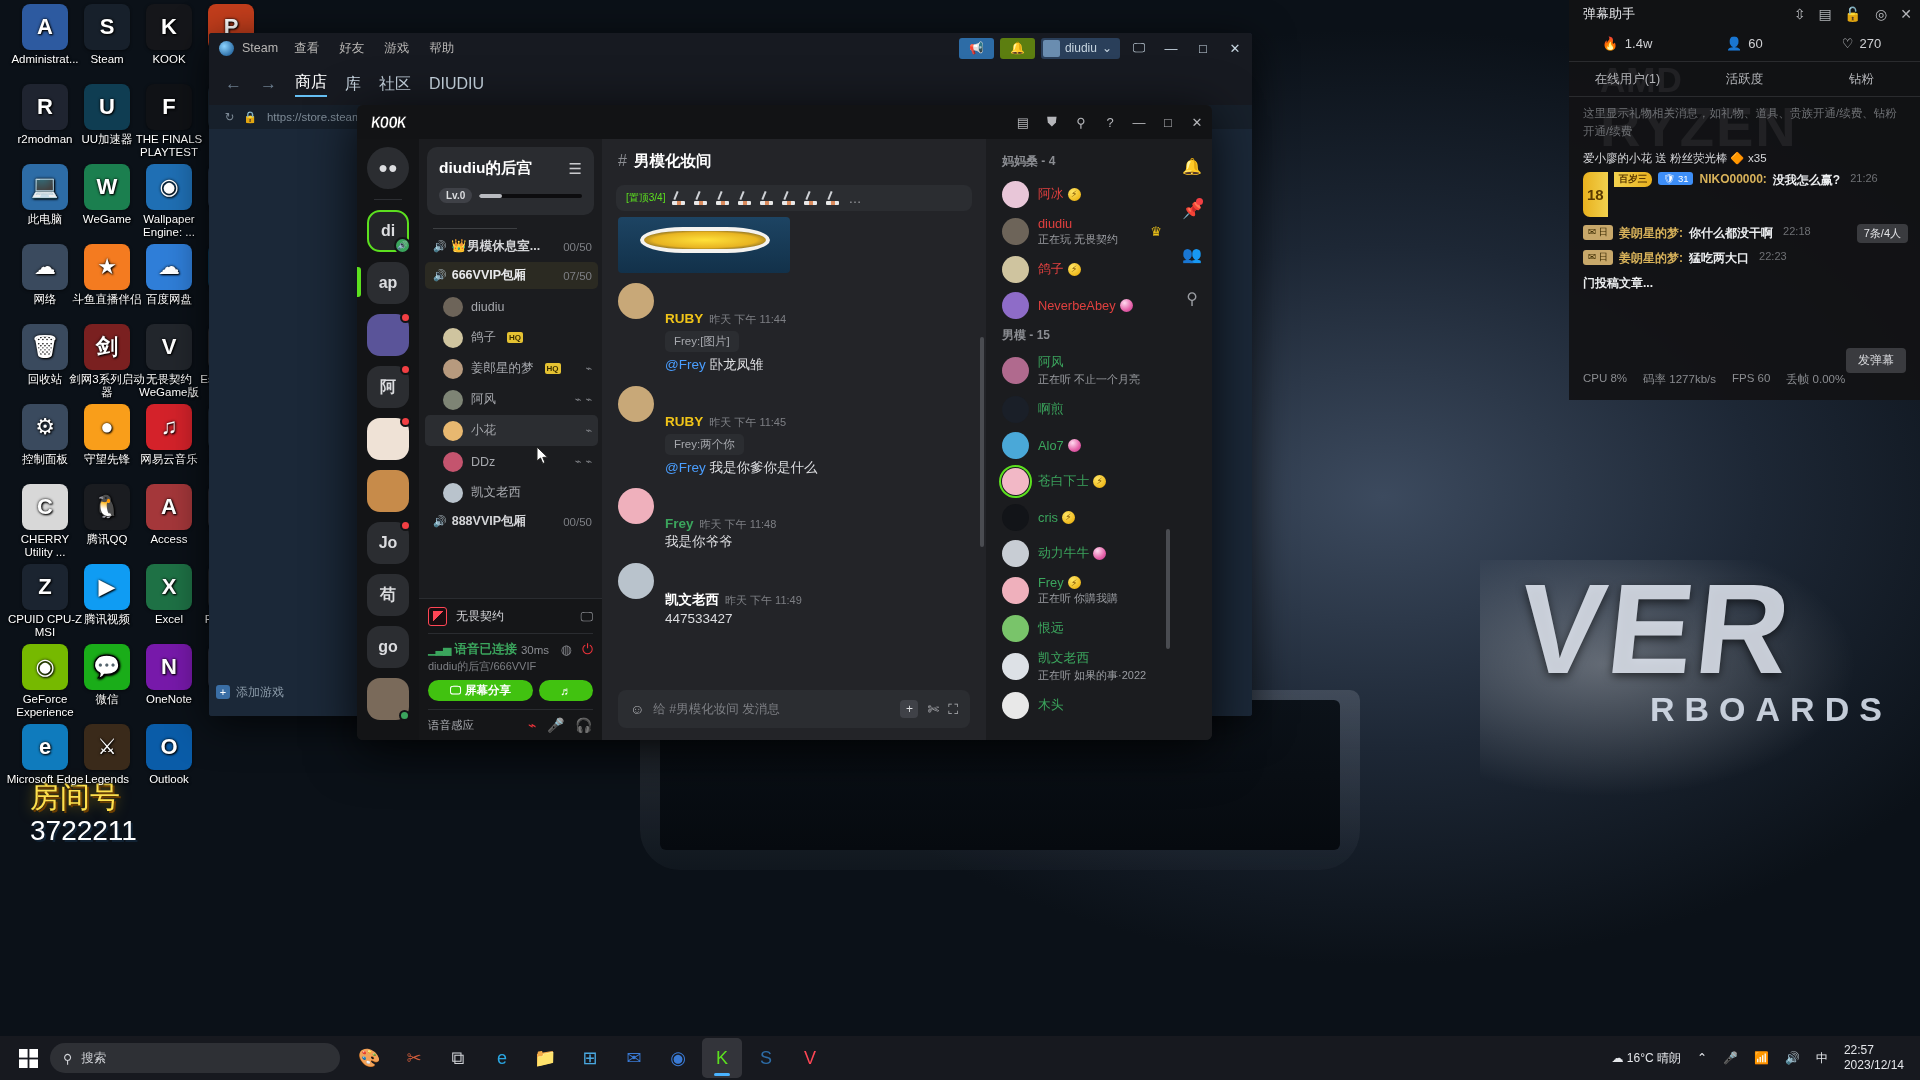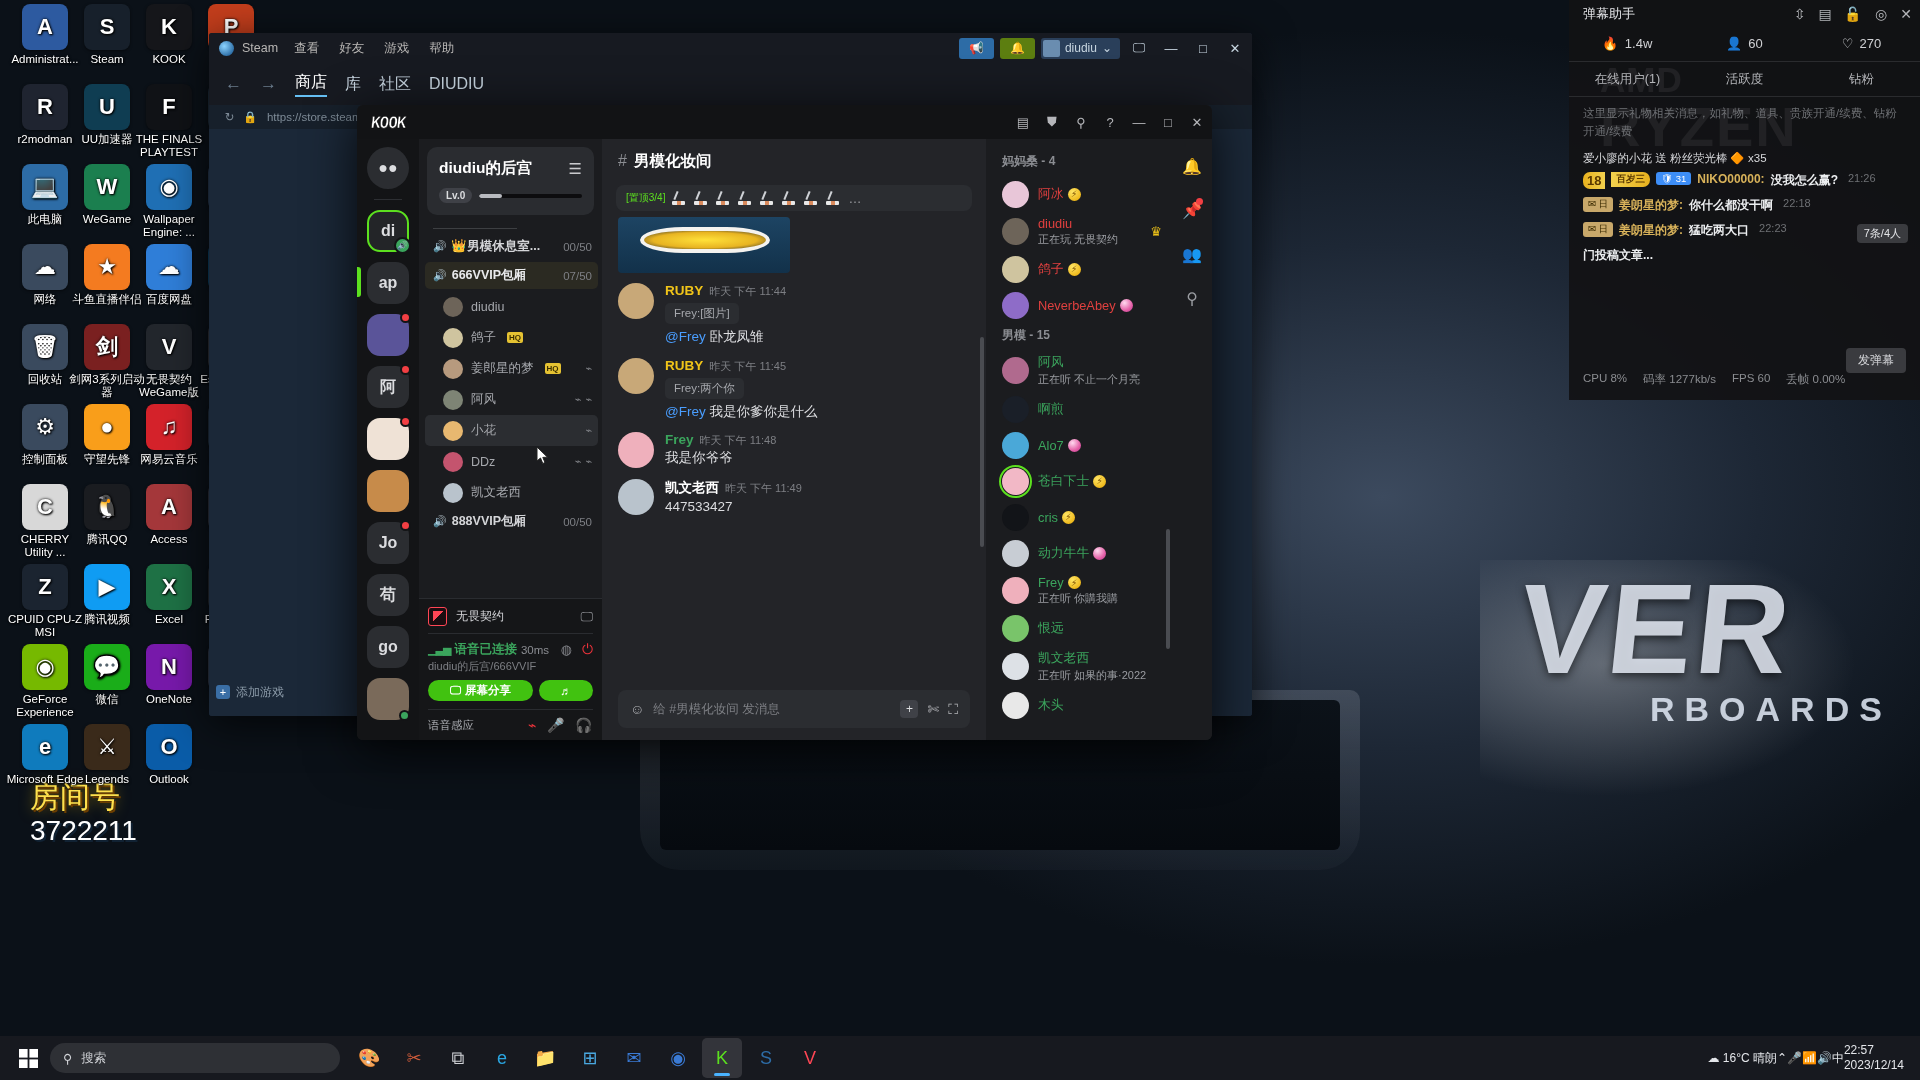--- a/index.html
+++ b/index.html
@@ -244,21 +244,21 @@
 
   .msgs { flex: 1; overflow: hidden; padding: 0 16px 4px; position: relative; min-height: 0; }
   .imgmsg { width: 172px; height: 56px; background: linear-gradient(180deg,#1d4463,#12314a);
     border-radius: 4px; margin-bottom: 10px; position: relative; overflow: hidden; }
   .imgmsg .shape { position:absolute; left: 22px; top: 10px; width: 130px; height: 26px;
     border: 4px solid #f5f3ef; border-radius: 40%/60%;
     background: radial-gradient(ellipse at 50% 50%, #ffe13a 0%, #e8b422 60%, #2b2a2a 100%); }
   .msg { display: flex; gap: 11px; margin-bottom: 11px; }
   .msg .ava { width: 36px; height: 36px; border-radius: 50%; flex-shrink: 0; }
   .msg .body { min-width: 0; }
-  .msg .nm { font-size: 13.5px; font-weight: bold; }
+  .msg .nm { font-size: 13.5px; font-weight: bold; margin-top: 28px; }
   .msg .nm.ruby { color: #f0c419; }
   .msg .nm.frey { color: #3ba55d; }
   .msg .nm.kai { color: #fff; }
   .msg .tm { color: #7d7f84; font-size: 11px; font-weight: normal; margin-left: 6px; }
   .quote { display: inline-block; background: #2b2d31; color: #a6a8ad; font-size: 11.5px;
     padding: 3px 9px; border-radius: 5px; margin: 4px 0 3px; }
   .mtxt { color: #dcdde0; font-size: 13.5px; line-height: 1.45; }
   .ment { color: #4a9eff; }
   .chat-scroll { position: absolute; right: 2px; top: 120px; width: 4px; height: 210px;
     background: #4a4c51; border-radius: 3px; }
@@ -312,21 +312,21 @@
   .dm-stats { display: flex; padding: 8px 0 10px; border-bottom: 1px solid #2a2b2e; }
   .dm-stat { flex: 1; display: flex; align-items: center; justify-content: center; gap: 6px;
     font-size: 13px; color: #d0d1d4; }
   .dm-tabs { display: flex; padding: 9px 0 8px; border-bottom: 1px solid #2a2b2e; }
   .dm-tab { flex: 1; text-align: center; font-size: 12.5px; color: #b5b6ba; }
   .dm-note { padding: 8px 14px; font-size: 11.5px; color: #6e7074; line-height: 1.55; }
   .dm-list { padding: 4px 14px; }
   .dm-item { display: flex; align-items: flex-start; gap: 6px; font-size: 12px;
     margin-bottom: 8px; flex-wrap: wrap; }
   .dm-lv { background: linear-gradient(90deg,#e8b11e,#f2d14e); color: #5a3900;
-    font-size: 13px; font-weight: bold; padding: 1px 4px; border-radius: 7px 0 0 7px; }
+    font-size: 15px; font-weight: bold; padding: 14px 4px; border-radius: 7px 0 0 7px; }
   .dm-lvn { background: linear-gradient(90deg,#f2d14e,#e8b11e); color: #5a3900;
     font-size: 9.5px; font-weight: bold; padding: 1px 5px; border-radius: 0 7px 7px 0; }
   .dm-fan { background: #3d8ef7; color: #fff; font-size: 9.5px; padding: 1px 5px;
     border-radius: 3px; display: flex; gap: 3px; align-items: center; }
   .dm-fan2 { background: #c8a86a; color: #3a2a00; font-size: 9.5px; padding: 1px 5px;
     border-radius: 3px; display: flex; gap: 4px; align-items: center; }
   .dm-user { color: #d8b25a; font-weight: bold; }
   .dm-msg { color: #eceef0; font-weight: bold; }
   .dm-time { color: #6e7074; font-size: 11px; margin-left: 4px; }
   .dm-count { position: absolute; right: 12px; top: 224px; background: #3a3b3f;
@@ -342,21 +342,21 @@
     background: rgba(24,26,31,.96); display: flex; align-items: center; padding: 0 6px; }
   .tb-start { width: 44px; height: 40px; display: flex; align-items: center; justify-content: center; }
   .tb-search { width: 290px; height: 30px; background: rgba(255,255,255,.10); border-radius: 15px;
     display: flex; align-items: center; gap: 9px; padding: 0 13px; color: #d0d2d6; font-size: 12.5px; }
   .tb-items { display: flex; align-items: center; gap: 4px; margin-left: 10px; }
   .tbi { width: 40px; height: 40px; border-radius: 5px; display: flex; align-items: center;
     justify-content: center; position: relative; }
   .tbi.active { background: rgba(255,255,255,.12); }
   .tbi.active::after { content:""; position:absolute; bottom:2px; left:12px; width:16px; height:3px;
     border-radius:2px; background:#4ab3ff; }
-  .tb-right { margin-left: auto; display: flex; align-items: center; gap: 0;
+  .tb-right { margin-left: auto; display: flex; align-items: center; gap: 16px;
     color: #e4e6ea; font-size: 12px; padding-right: 10px; }
   .tb-clock { text-align: left; line-height: 1.25; font-size: 12px; }
 
   .cursor { position: absolute; left: 536px; top: 446px; width: 14px; height: 20px; z-index: 60; }
 </style>
 </head>
 <body>
 
 <div id="root">
 

